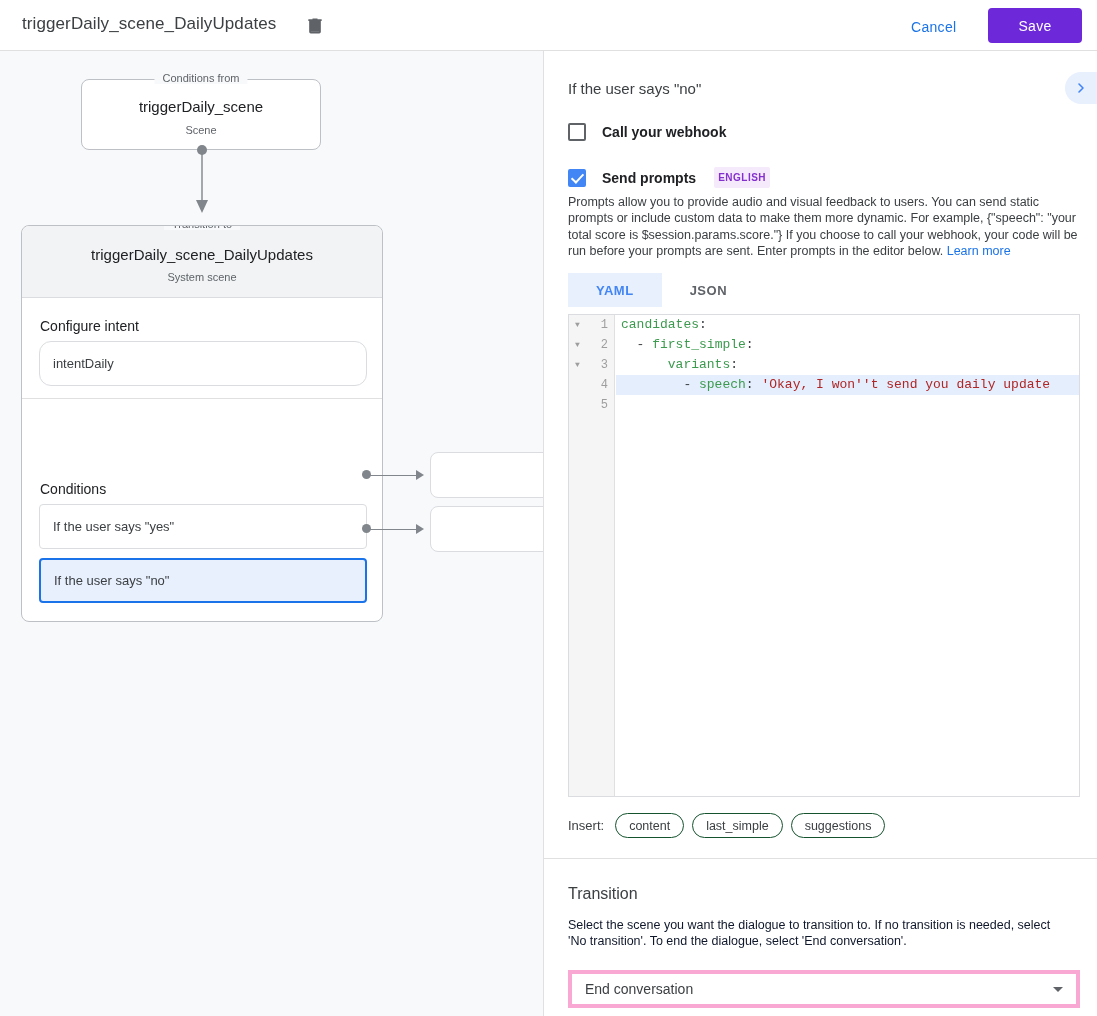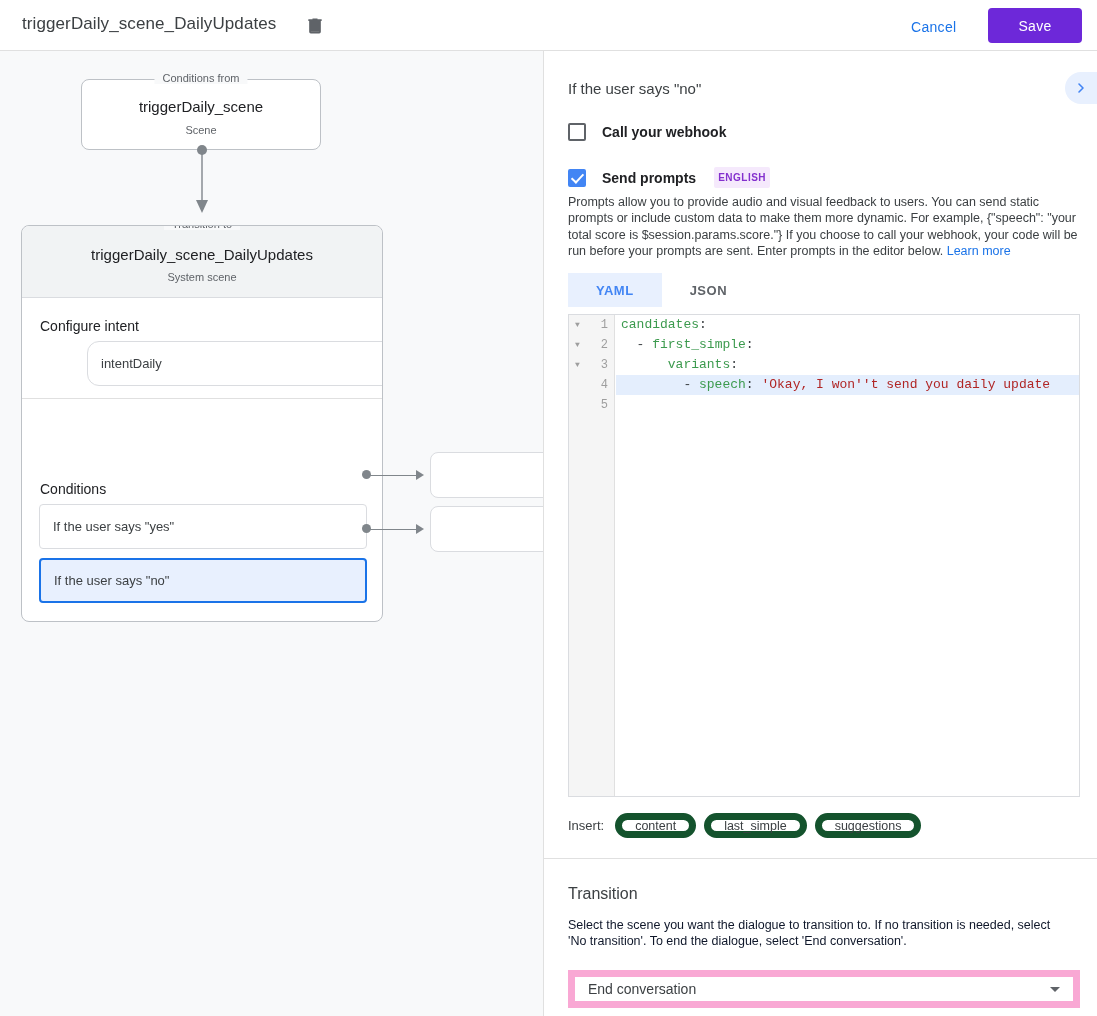--- a/index.html
+++ b/index.html
@@ -115,21 +115,20 @@
   #intent-heading { position: absolute; left: 18px; top: 20px; }
   #intent-input {
     position: absolute; left: 17px; top: 43px;
     width: 328px; height: 45px;
     border: 1px solid #dadce0; border-radius: 12px;
     background: #ffffff;
     font-size: 13px; color: #3c4043;
     padding: 0 13px;
     font-family: "Liberation Sans", sans-serif;
     outline: none;
-    margin-left: 48px;
   }
   #conditions-heading { position: absolute; left: 18px; top: 255px; }
   .condition-chip {
     position: absolute; left: 17px;
     width: 328px; height: 45px;
     border: 1px solid #dadce0; border-radius: 4px;
     background: #ffffff;
     font-size: 13px; color: #3c4043;
     display: flex; align-items: center;
     padding-left: 13px;
@@ -269,21 +268,21 @@
   .tok-punct { color: #3c4043; }
   .tok-str { color: #b02525; }
 
   #insert-row {
     position: absolute; left: 24px; top: 762px;
     display: flex; align-items: center;
   }
   #insert-label { font-size: 13px; color: #3c4043; margin-right: 11px; }
   .insert-chip {
     height: 25px; padding: 0 13px;
-    border: 7px solid #14532d; border-radius: 14px;
+    border: 1px solid #14532d; border-radius: 14px;
     font-size: 12.5px; color: #3c4043;
     display: flex; align-items: center;
     margin-right: 8px; cursor: pointer;
     background: #ffffff;
   }
 
   #panel-divider {
     position: absolute; left: 0; right: 0; top: 807px;
     height: 1px; background: #e0e0e0;
   }
@@ -293,21 +292,21 @@
     font-size: 16px; color: #3c4043;
   }
   #transition-desc {
     position: absolute; left: 24px; top: 866px;
     width: 500px;
     font-size: 12.5px; color: #0f172a; line-height: 16.3px;
   }
   #transition-select {
     position: absolute; left: 24px; top: 919px;
     width: 512px; height: 38px;
-    border: 7px solid #f9a8d4;
+    border: 4px solid #f9a8d4;
     background: #ffffff;
     display: flex; align-items: center;
     padding: 0 13px;
     cursor: pointer;
   }
   #transition-select-value { font-size: 14px; color: #3c4043; flex: 1; }
   .caret-down {
     width: 0; height: 0;
     border-left: 5px solid transparent;
     border-right: 5px solid transparent;

